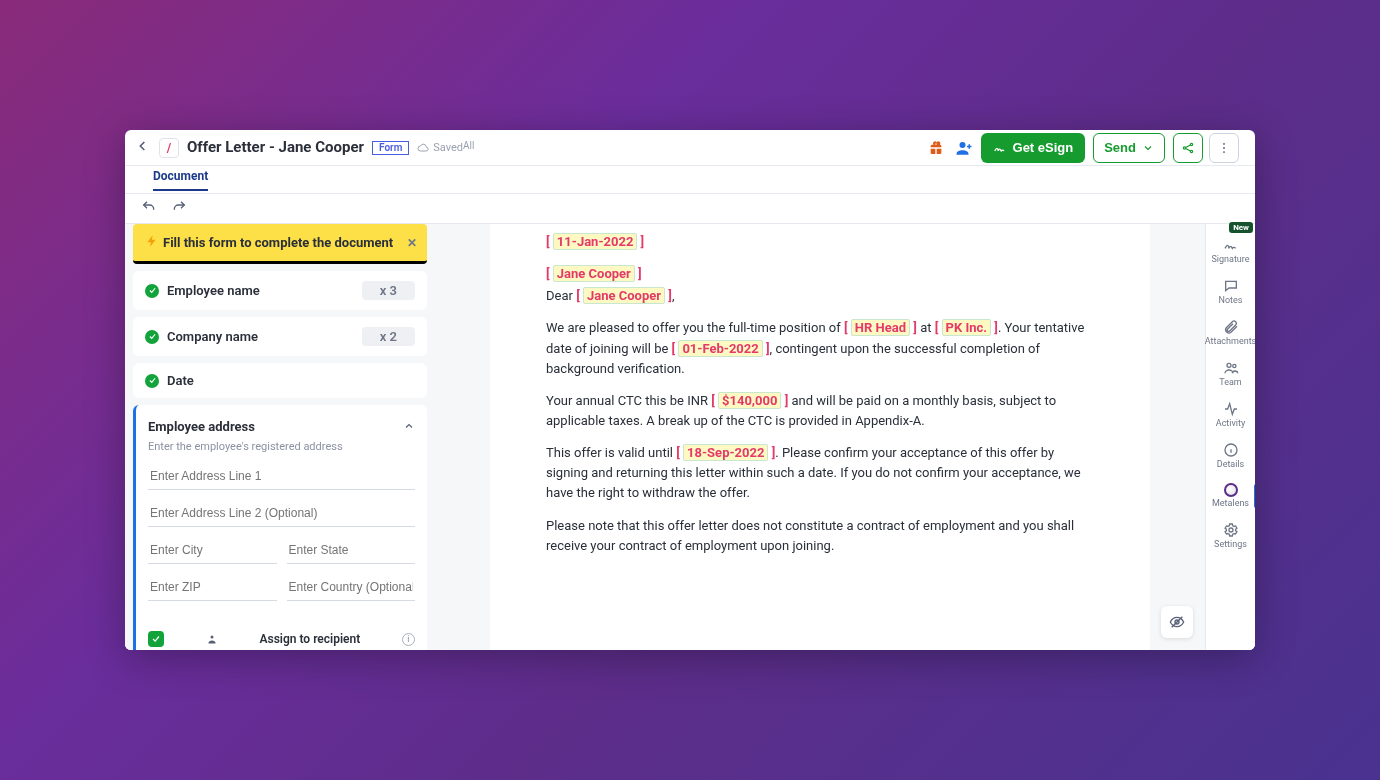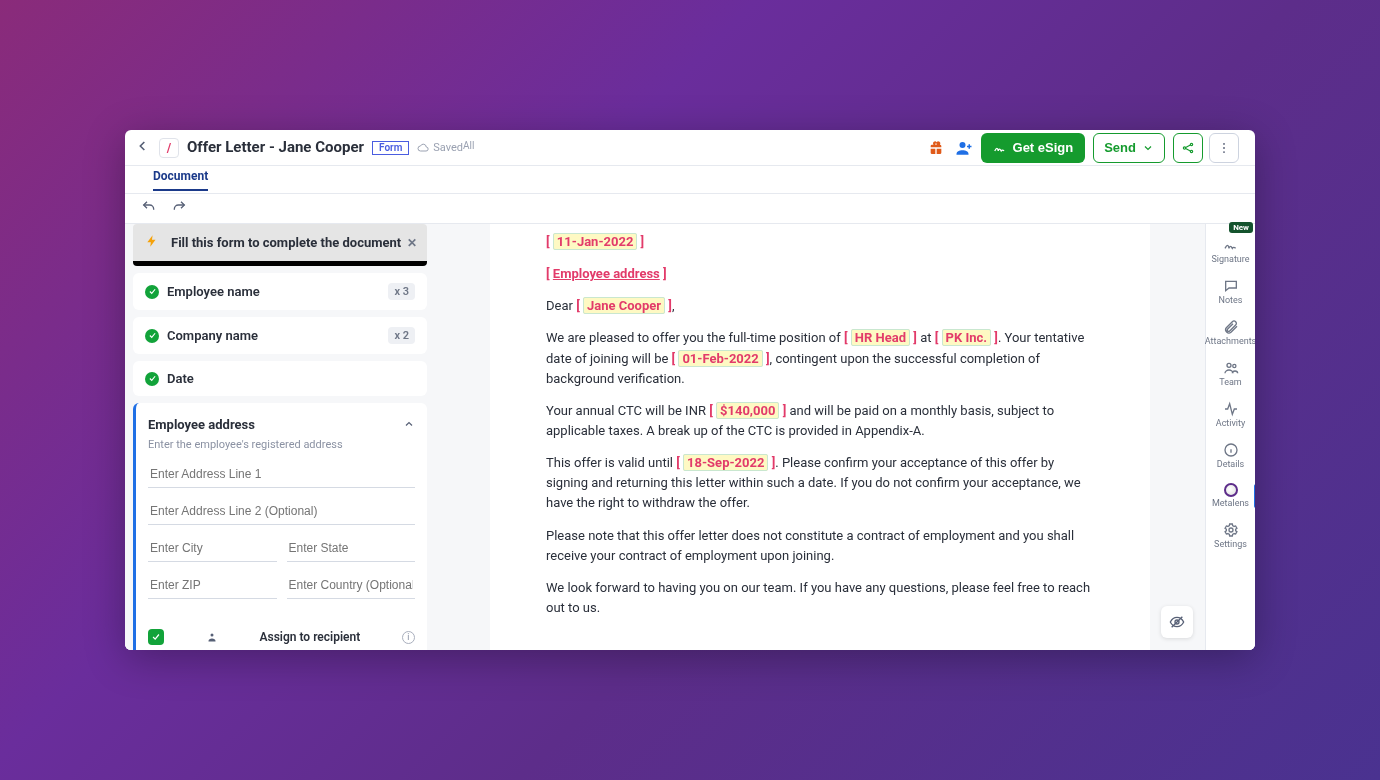--- a/index.html
+++ b/index.html
@@ -53,35 +53,35 @@
   
   .tabs { height: 28px; display: flex; align-items: center; padding-left: 28px; border-bottom: 1px solid #e6e9ef; }
   .tab { font-size: 12px; font-weight: 700; color: #1b3a8a; padding-bottom: 6px; border-bottom: 2px solid #1b3a8a; cursor: pointer; }
   
   .toolbar { height: 30px; display: flex; align-items: center; padding-left: 16px; gap: 14px; border-bottom: 1px solid #e6e9ef; }
   .tool { color: #576076; cursor: pointer; }
   
   .body { position: absolute; top: 94px; left: 0; right: 0; bottom: 0; display: flex; background: #f6f7f9; }
   .sidebar { width: 310px; padding: 0 8px 8px 8px; background: #f6f7f9; overflow: hidden; display: flex; flex-direction: column; gap: 7px; }
   .banner {
-    background: #e5e5e5; margin-top: 0; padding: 10px 12px; display: flex; align-items: center; gap: 12px;
-    font-size: 13px; font-weight: 700; color: #2a2f3a; border-bottom: 5px solid #000000; border-radius: 4px;
+    background: #fde047; margin-top: 0; padding: 10px 12px; display: flex; align-items: center; gap: 4px;
+    font-size: 13px; font-weight: 700; color: #2a2f3a; border-bottom: 3px solid #000000; border-radius: 4px;
     position: relative;
   }
   .banner .bolt { color: #f5a20a; }
   .banner .close { position: absolute; right: 10px; color: #6e7686; cursor: pointer; font-size: 12px; }
   .field-row {
     background: #fff; border-radius: 6px; padding: 10px 12px; display: flex; align-items: center; gap: 8px;
     font-size: 13px; color: #2a2f3a; font-weight: 600;
   }
   .field-row .check { width:14px; height:14px; border-radius:50%; background:#12a33a; display:flex; align-items:center; justify-content:center; }
   .field-row .check svg { width:9px; height:9px; }
   .field-row .count {
-    margin-left: auto; background: #eef0f4; color: #6e7686; font-size: 11px; font-weight: 600;
-    border-radius: 4px; padding: 2px 6px;
+    margin-left: auto; background: #eef0f4; color: #6e7686; font-size: 13px; font-weight: 600;
+    border-radius: 4px; padding: 2px 18px;
   }
   .address-card {
     background: #fff; border-radius: 6px; padding: 12px; border-left: 3px solid #1f6fe5;
     display: flex; flex-direction: column; gap: 10px;
   }
   .address-head { display: flex; align-items: center; justify-content: space-between; }
   .address-title { font-size: 13px; font-weight: 700; color: #2a2f3a; }
   .address-sub { font-size: 11px; color: #8b92a3; margin-top: -6px; }
   .address-card input {
     width: 100%; border: none; border-bottom: 1px solid #d5dae3; font-size: 12px; padding: 6px 2px;
@@ -285,27 +285,26 @@
               </svg>
             <span>Assign to recipient</span>
             <span class="info-i">i</span>
           </div>
         </div>
       </div>
 
       <div class="doc-area">
         <div class="page">
           <p><span class="br-red">[ </span><span class="tok">11-Jan-2022</span><span class="br-red"> ]</span></p>
-          <p><span class="br-red">[ </span><span class="tok-unf">Employee address</span><span class="br-red"> ]</span></p>
+          <p style="margin-bottom:2px;"><span class="br-red">[ </span><span class="tok">Jane Cooper</span><span class="br-red"> ]</span></p>
           <p><span>Dear </span><span class="br-red">[ </span><span class="tok">Jane Cooper</span><span class="br-red"> ]</span><span>,</span></p>
           <p><span>We are pleased to offer you the full-time position of </span><span class="br-red">[ </span><span class="tok">HR Head</span><span class="br-red"> ]</span><span> at </span><span class="br-red">[ </span><span class="tok">PK Inc.</span><span class="br-red"> ]</span><span>. Your tentative date of joining will be </span><span class="br-red">[ </span><span class="tok">01-Feb-2022</span><span class="br-red"> ]</span><span>, contingent upon the successful completion of background verification.</span></p>
-          <p><span>Your annual CTC will be INR </span><span class="br-red">[ </span><span class="tok">$140,000</span><span class="br-red"> ]</span><span> and will be paid on a monthly basis, subject to applicable taxes. A break up of the CTC is provided in Appendix-A.</span></p>
+          <p><span>Your annual CTC this be INR </span><span class="br-red">[ </span><span class="tok">$140,000</span><span class="br-red"> ]</span><span> and will be paid on a monthly basis, subject to applicable taxes. A break up of the CTC is provided in Appendix-A.</span></p>
           <p><span>This offer is valid until </span><span class="br-red">[ </span><span class="tok">18-Sep-2022</span><span class="br-red"> ]</span><span>. Please confirm your acceptance of this offer by signing and returning this letter within such a date. If you do not confirm your acceptance, we have the right to withdraw the offer.</span></p>
           <p>Please note that this offer letter does not constitute a contract of employment and you shall receive your contract of employment upon joining.</p>
-          <p>We look forward to having you on our team. If you have any questions, please feel free to reach out to us.</p>
 
         </div>
         <div class="eye-badge">
           <svg viewBox="0 0 24 24" width="16" height="16" fill="none" stroke="currentColor" stroke-width="2">
               <path d="M2 12s3.5-7 10-7 10 7 10 7-3.5 7-10 7S2 12 2 12z"></path>
               <circle cx="12" cy="12" r="3"></circle>
               <path d="M4 20L20 4"></path>
             </svg>
         </div>
       </div>

